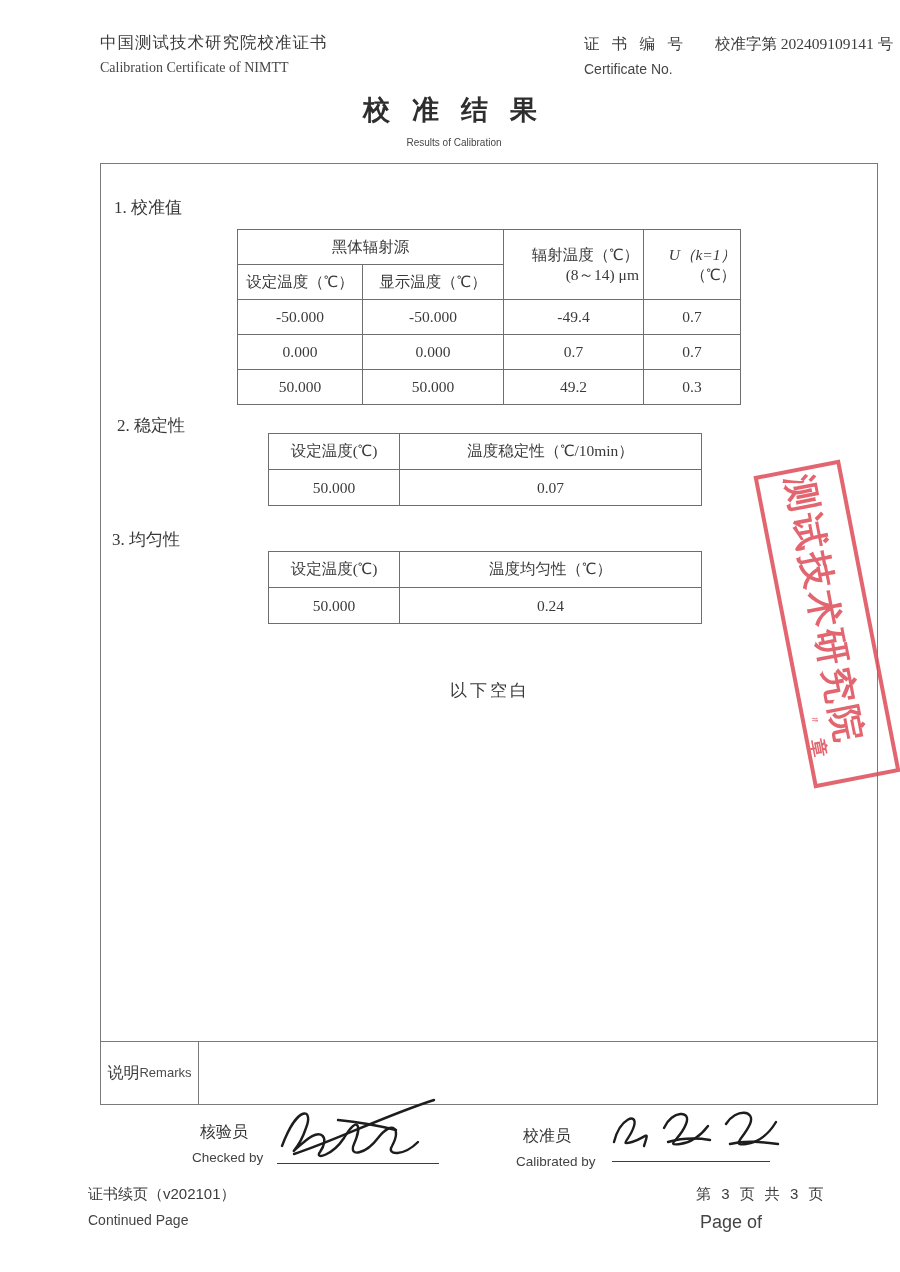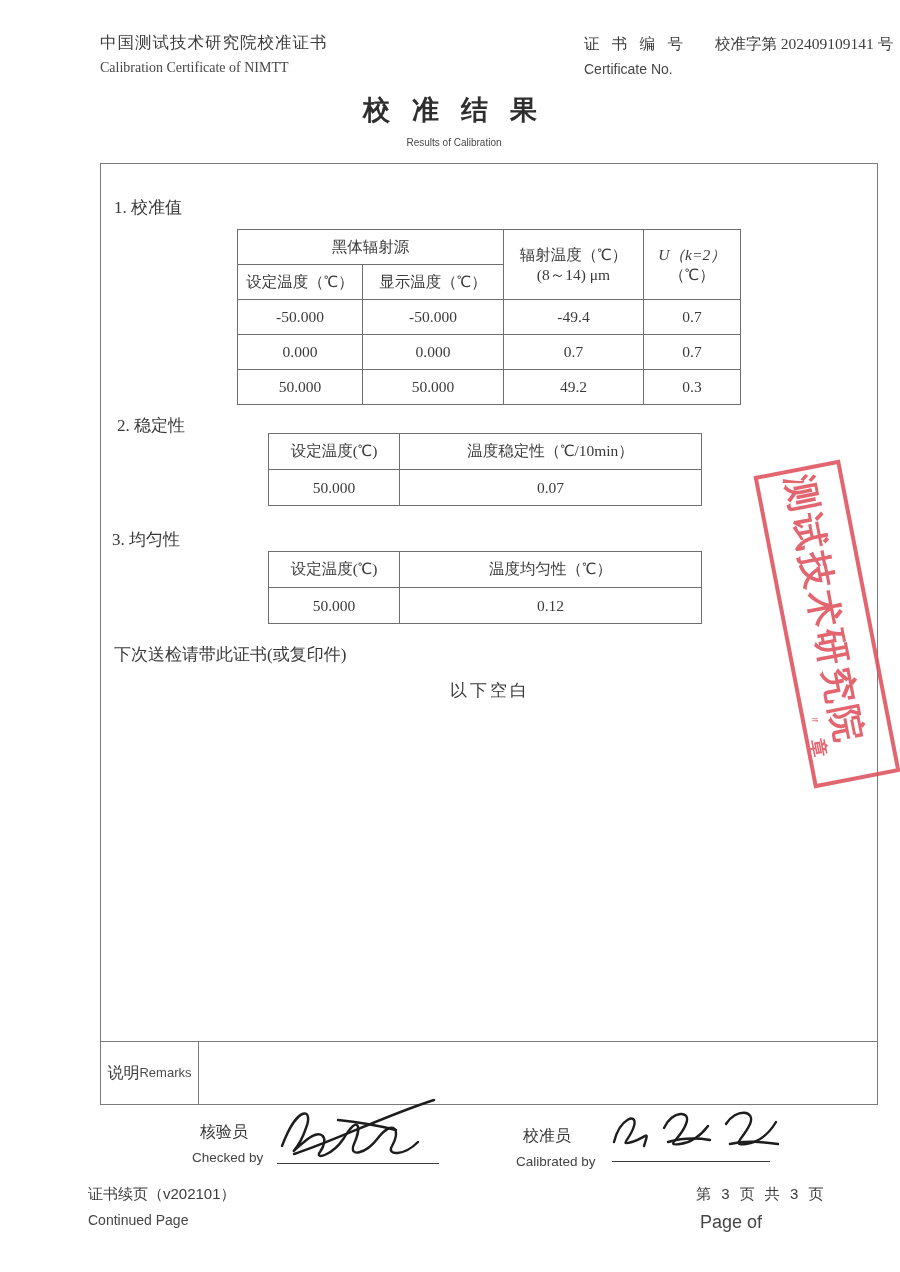--- a/index.html
+++ b/index.html
@@ -35,21 +35,21 @@
   table.doc td{border:1px solid #6e6e6e;text-align:center;vertical-align:middle;
                font-size:15.5px;color:#3a3a3a;padding:0 4px;}
   .t1{left:237px;top:229px;width:503px;}
   .t1 td{height:34px;}
   .t1 .two-line{line-height:1.25;}
   .t23{width:433px;}
   .t2{left:268px;top:433px;}
   .t3{left:268px;top:551px;}
   .t23 td{height:35px;font-size:16px;}
   .u-italic{font-style:italic;}
-  .cell-line{display:block;}
+  .cell-line{display:block;text-align:right;}
 
   .note-bring{left:114px;top:643px;font-size:17px;color:#383838;}
   .note-blank{left:450px;top:679px;font-size:17px;letter-spacing:3px;color:#383838;}
 
   
   .remarks{position:absolute;left:0;right:0;top:877px;bottom:0;border-top:1px solid #7a7a7a;display:flex;}
   .remarks-label{width:97px;border-right:1px solid #7a7a7a;display:flex;flex-direction:row;
                  align-items:center;justify-content:center;line-height:1.35;}
   .remarks-label .cn{font-size:16px;color:#383838;}
   .remarks-label .en{font-size:13px;color:#4a4a4a;font-family:"Liberation Sans",sans-serif;}
@@ -117,21 +117,21 @@
         <col style="width:97px">
       </colgroup>
     <tbody>
         <tr>
       <td colspan="2">黑体辐射源</td>
       <td rowspan="2" class="two-line">
         <span class="cell-line">辐射温度（℃）</span>
         <span class="cell-line">(8～14) μm</span>
       </td>
       <td rowspan="2" class="two-line">
-        <span class="cell-line u-italic">U（k=2）</span>
+        <span class="cell-line u-italic">U（k=1）</span>
         <span class="cell-line">（℃）</span>
       </td>
     </tr>
     <tr>
       <td>设定温度（℃）</td>
       <td>显示温度（℃）</td>
     </tr>
     <tr>
       <td>-50.000</td>
       <td>-50.000</td>
@@ -177,26 +177,25 @@
         <col style="width:131px">
         <col style="width:302px">
       </colgroup>
     <tbody>
         <tr>
       <td>设定温度(℃)</td>
       <td>温度均匀性（℃）</td>
     </tr>
     <tr>
       <td>50.000</td>
-      <td>0.12</td>
+      <td>0.24</td>
     </tr>
   </tbody>
     </table>
 
-  <div class="abs note-bring">下次送检请带此证书(或复印件)</div>
   <div class="abs note-blank">以下空白</div>
 
   <div class="abs stamp" style="border-color: rgb(221, 75, 87); color: rgb(221, 75, 87);">
     <span class="stamp-text">测试技术研究院</span>
     <span class="stamp-sub2">〃</span>
     <span class="stamp-sub">章</span>
   </div>
 
   <div class="abs sig-label-cn chk-cn">核验员</div>
   <div class="abs sig-label-en chk-en">Checked by</div>

